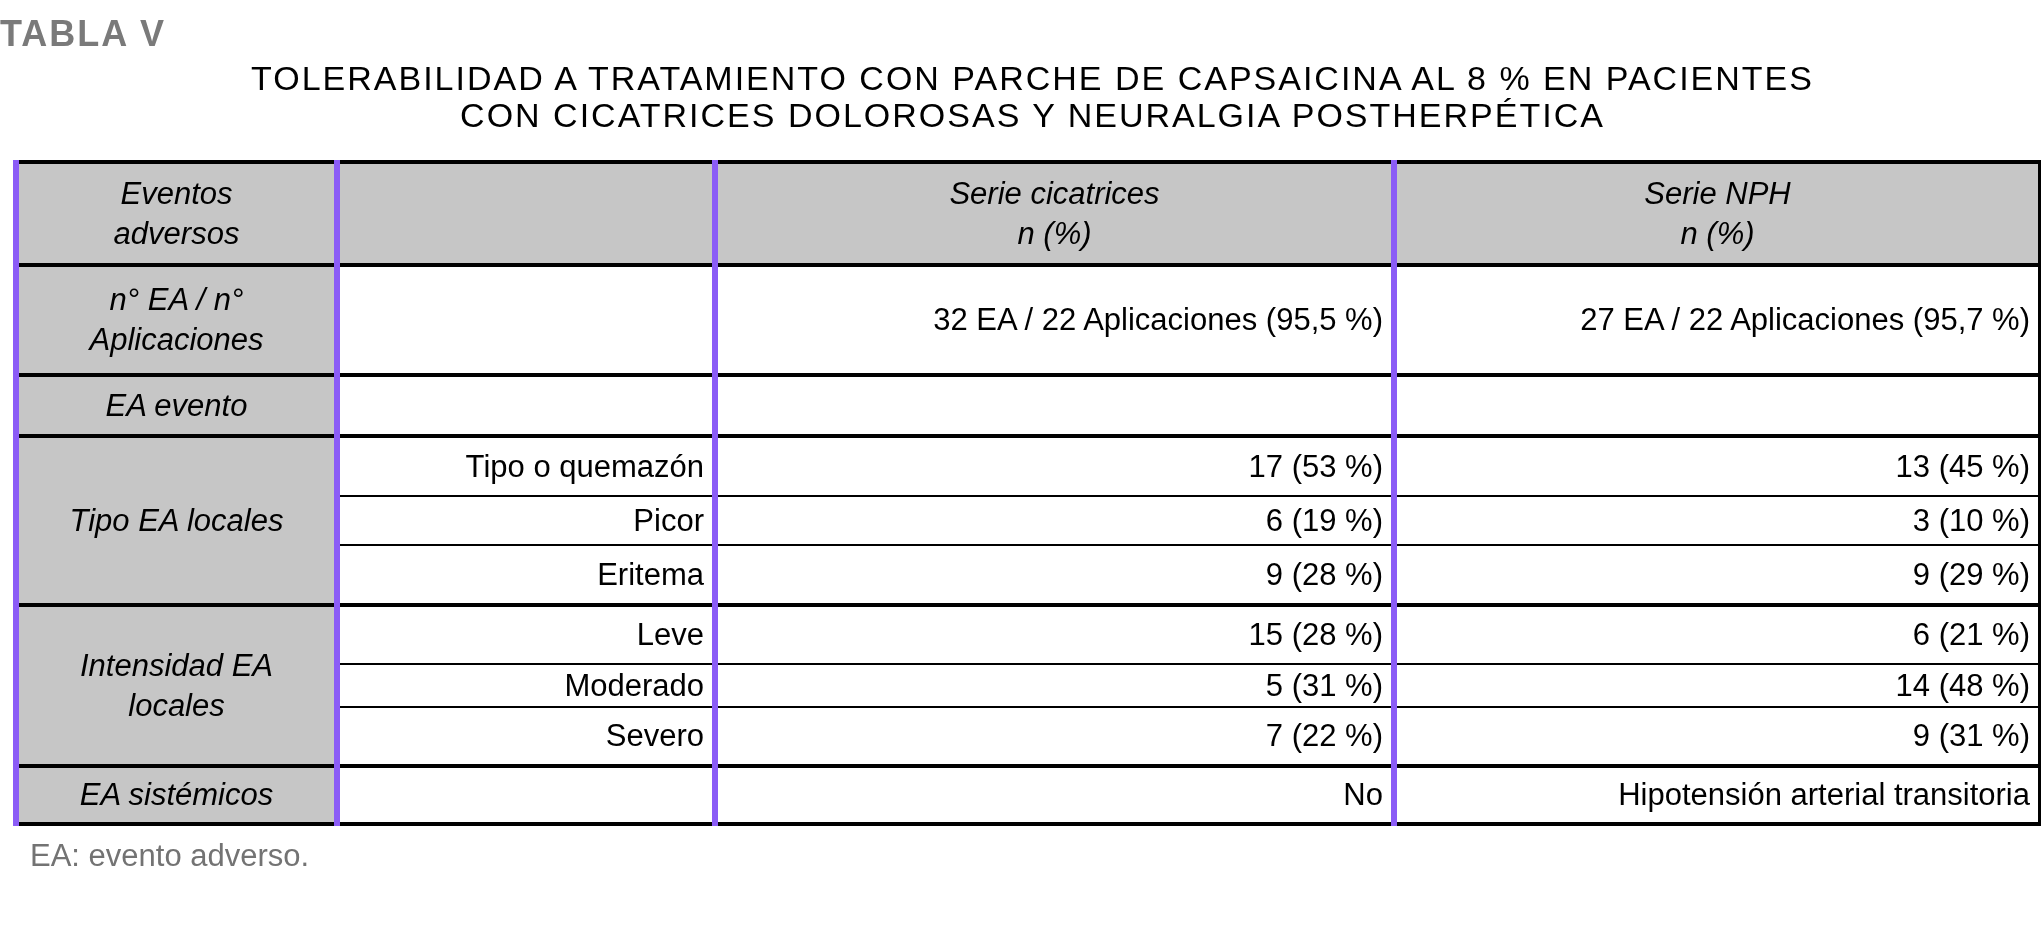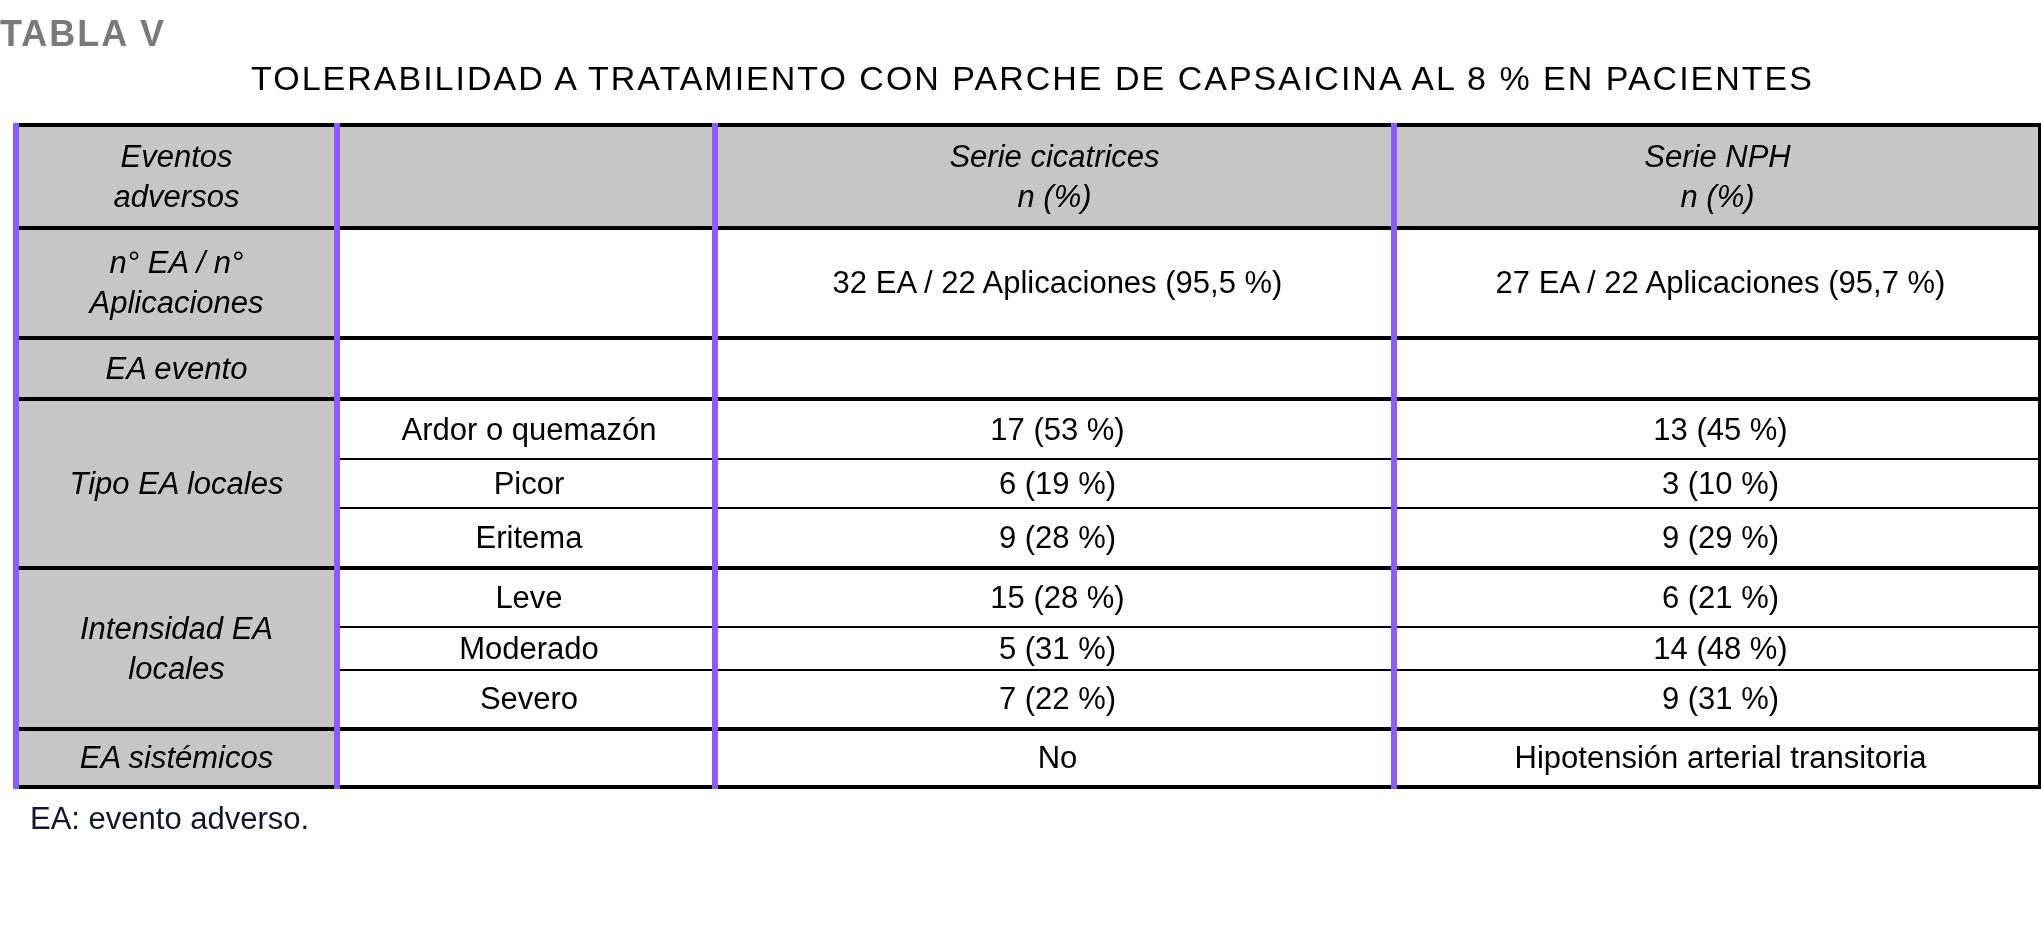--- a/index.html
+++ b/index.html
@@ -43,36 +43,37 @@
     overflow: hidden;
   }
   table.ea tr.thick > td { border-top-width: 4px; }
   td.gray {
     background: #c6c6c6;
     font-style: italic;
     text-align: center;
     padding: 0 6px;
   }
   td.data {
-    text-align: center;
+    text-align: right;
     padding: 0 8px 0 14px;
     background: #ffffff;
   }
   .footnote {
     margin: 12px 0 0 30px;
     font-size: 31px;
-    color: #0f172a;
+    color: #737373;
   }
 </style>
 </head>
 <body>
 
 <div class="caption">TABLA V</div>
 <div class="subtitle">
   <div>TOLERABILIDAD A TRATAMIENTO CON PARCHE DE CAPSAICINA AL 8 % EN PACIENTES</div>
+  <div>CON CICATRICES DOLOROSAS Y NEURALGIA POSTHERPÉTICA</div>
 </div>
 
 <table class="ea">
   <colgroup>
     <col style="width:321px">
     <col style="width:378px">
     <col style="width:679px">
     <col style="width:646px">
   </colgroup>
 
@@ -105,21 +106,21 @@
 
   <tr class="thick" style="height:61px">
     <td class="gray">EA evento</td>
     <td class="data"></td>
     <td class="data"></td>
     <td class="data"></td>
   </tr>
 
   <tr class="thick" style="height:60px">
     <td class="gray" rowspan="3">Tipo EA locales</td>
-    <td class="data">Ardor o quemazón</td>
+    <td class="data">Tipo o quemazón</td>
     <td class="data">17 (53 %)</td>
     <td class="data">13 (45 %)</td>
   </tr>
   <tr style="height:49px">
     <td class="data">Picor</td>
     <td class="data">6 (19 %)</td>
     <td class="data">3 (10 %)</td>
   </tr>
   <tr style="height:60px">
     <td class="data">Eritema</td>

